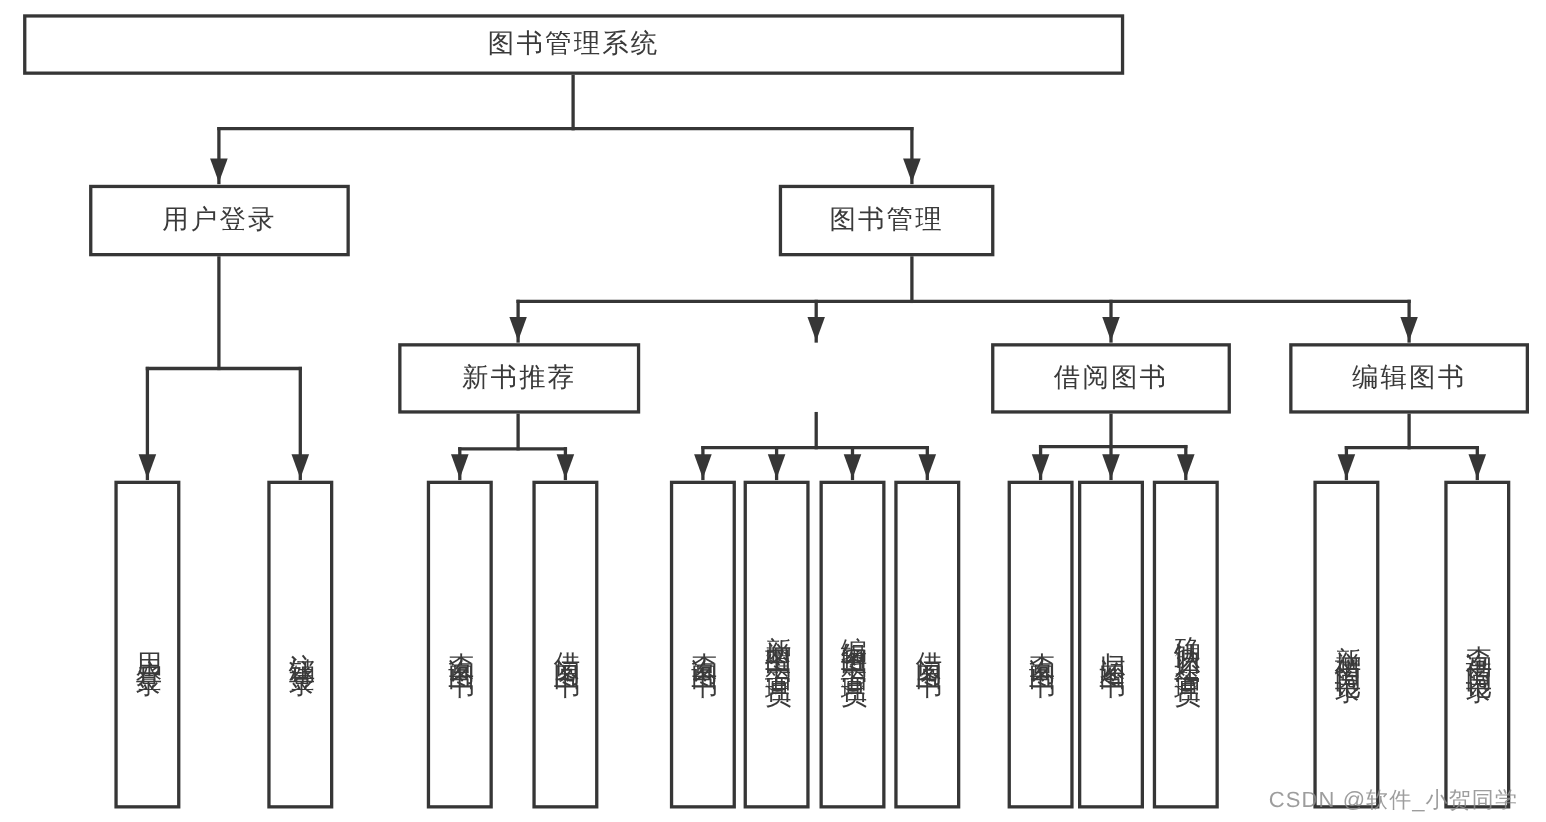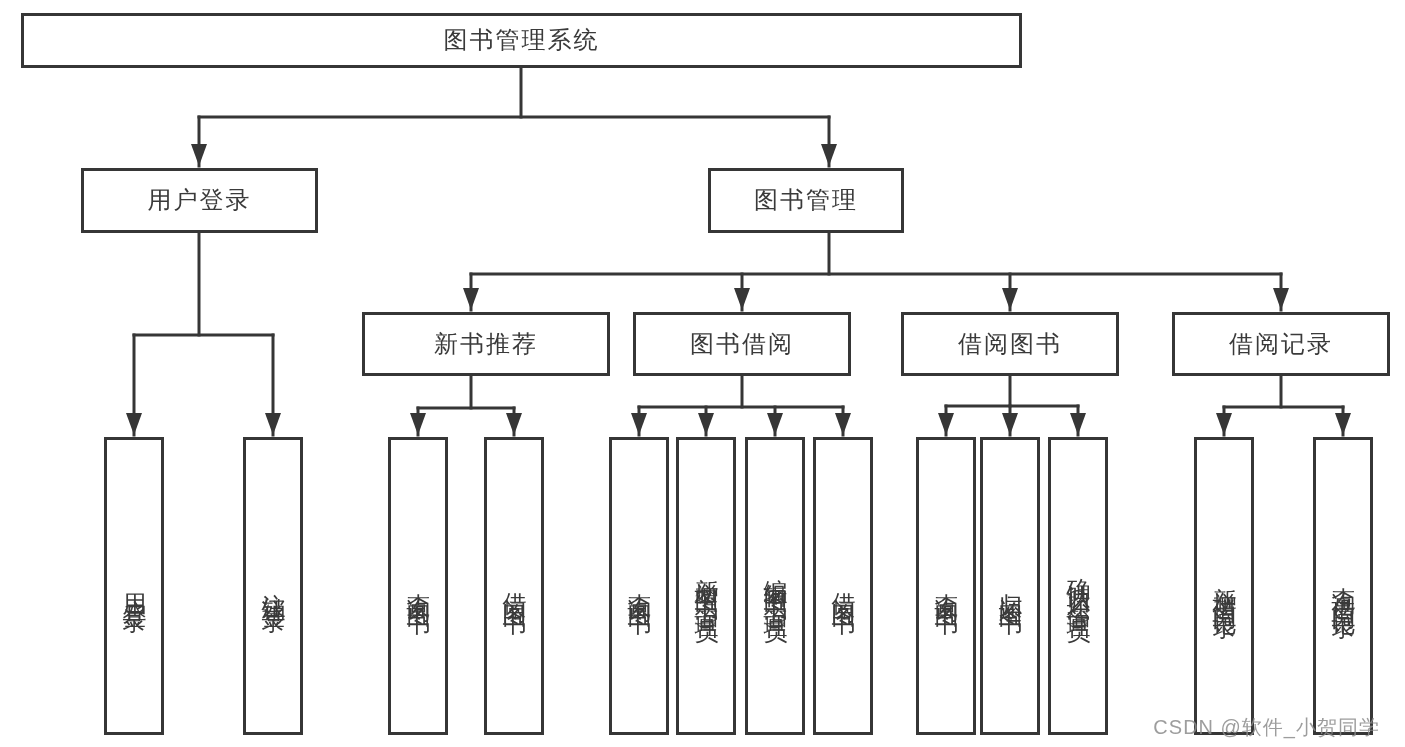--- a/index.html
+++ b/index.html
@@ -108,24 +108,23 @@
       <path d="M1224 407 L1224 435" marker-end="url(#arrow)"></path>
       <path d="M1343 407 L1343 435" marker-end="url(#arrow)"></path>
     </g>
   </svg>
 
   <div class="node" style="left:21px; top:13px; width:1001px; height:55px;text-align:center;">图书管理系统</div>
 
   <div class="node" style="left:81px; top:168px; width:237px; height:65px;">用户登录</div>
   <div class="node" style="left:708px; top:168px; width:196px; height:65px;">图书管理</div>
 
-  <div class="node" style="left:362px; top:312px; width:248px; height:64px;">新书推荐</div>
-  <div class="node" style="left:633px; top:312px; width:218px; height:64px;">图书借阅</div>
+  <div class="node" style="left:362px; top:312px; width:220px; height:64px;">新书推荐</div>
   <div class="node" style="left:901px; top:312px; width:218px; height:64px;">借阅图书</div>
-  <div class="node" style="left:1172px; top:312px; width:218px; height:64px;">借阅记录</div>
+  <div class="node" style="left:1172px; top:312px; width:218px; height:64px;">编辑图书</div>
 
   <div class="node v" style="left:104px; top:437px; width:60px; height:298px;">用户登录</div>
   <div class="node v" style="left:243px; top:437px; width:60px; height:298px;">注销登录</div>
 
   <div class="node v" style="left:388px; top:437px; width:60px; height:298px;">查询图书</div>
   <div class="node v" style="left:484px; top:437px; width:60px; height:298px;">借阅图书</div>
 
   <div class="node v" style="left:609px; top:437px; width:60px; height:298px;">查询图书</div>
   <div class="node v" style="left:676px; top:437px; width:60px; height:298px;">新增图书（管理员）</div>
   <div class="node v" style="left:745px; top:437px; width:60px; height:298px;">编辑图书（管理员）</div>

